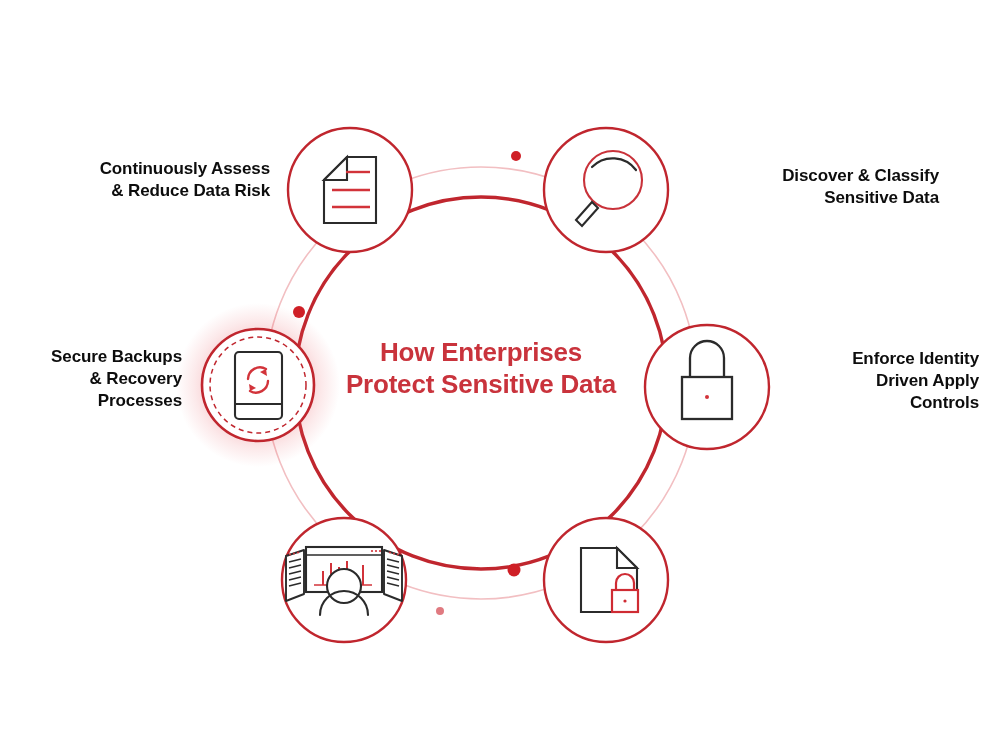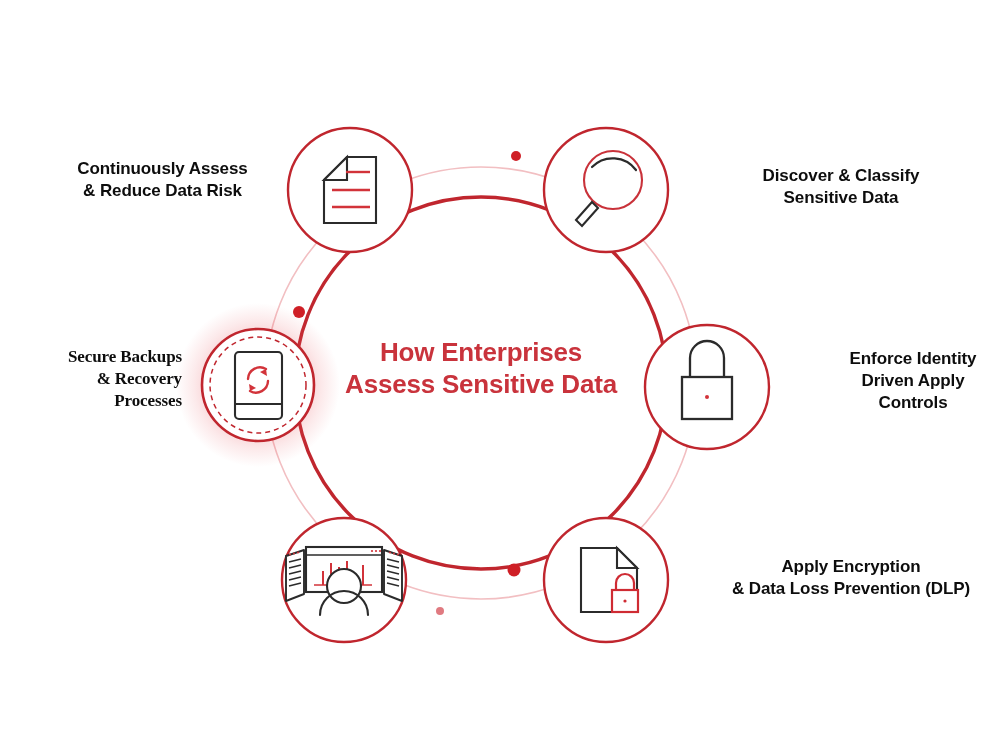--- a/index.html
+++ b/index.html
@@ -29,45 +29,45 @@
   .label {
     position: absolute;
     font-family: "Liberation Sans", sans-serif;
     font-weight: bold;
     font-size: 17px;
     line-height: 22px;
     color: #0d0d0d;
     white-space: pre-line;
     letter-spacing: -0.1px;
   }
-  .label.right { text-align: center; margin-left: 32px; }
+  .label.right { text-align: right; }
   .label.left  { text-align: right; }
 
   .center-title {
     position: absolute;
     left: 330px;
     top: 336px;
     width: 302px;
     text-align: center;
     font-family: "Liberation Sans", sans-serif;
     font-weight: bold;
     font-size: 26px;
     line-height: 32px;
     color: #c9333c;
     white-space: pre-line;
     letter-spacing: -0.2px;
   }
 
   
-  #label-0 { left: 55px;  top: 158px; width: 215px; text-align: center; }
+  #label-0 { left: 55px;  top: 158px; width: 215px; }
   #label-1 { left: 679px; top: 165px; width: 260px; }
   #label-2 { left: 783px; top: 348px; width: 196px; }
   #label-3 { left: 679px; top: 556px; width: 280px; }
   #label-4 { left: 40px;  top: 552px; width: 222px; }
-  #label-5 { left: 20px;  top: 346px; width: 162px; font-family: Liberation Serif, serif; }
+  #label-5 { left: 20px;  top: 346px; width: 162px; }
 </style>
 </head>
 <body>
 
 <div id="stage">
 
   <svg class="diagram" viewBox="0 0 983 730">
     <defs>
       <radialGradient id="glow" cx="50%" cy="50%" r="50%">
         <stop offset="55%" stop-color="#e8575f" stop-opacity="0.30"></stop>
@@ -180,28 +180,26 @@
         <line x1="235" y1="404" x2="282" y2="404" stroke="#2b2b2b" stroke-width="1.8"></line>
         <path d="M268 381 A 12 12 0 0 1 250 391" fill="none" stroke="#d2333a" stroke-width="2.4" stroke-linecap="round"></path>
         <path d="M248 379 A 12 12 0 0 1 266 369" fill="none" stroke="#d2333a" stroke-width="2.4" stroke-linecap="round"></path>
         <path d="M266 369 L267 376 L260 372 Z" fill="#d2333a"></path>
         <path d="M250 391 L249 384 L256 388 Z" fill="#d2333a"></path>
       </g>
     </g>
   </svg>
 
   <div class="center-title">How Enterprises
-Assess Sensitive Data</div>
+Protect Sensitive Data</div>
 
   <div class="label left" id="label-0">Continuously Assess
 &amp; Reduce Data Risk</div>
   <div class="label right" id="label-1">Discover &amp; Classify
 Sensitive Data</div>
   <div class="label right" id="label-2">Enforce Identity
 Driven Apply
 Controls</div>
-  <div class="label right" id="label-3">Apply Encryption
-&amp; Data Loss Prevention (DLP)</div>
   <div class="label left" id="label-5">Secure Backups
 &amp; Recovery
 Processes</div>
 
 </div>
 
 </body></html>

